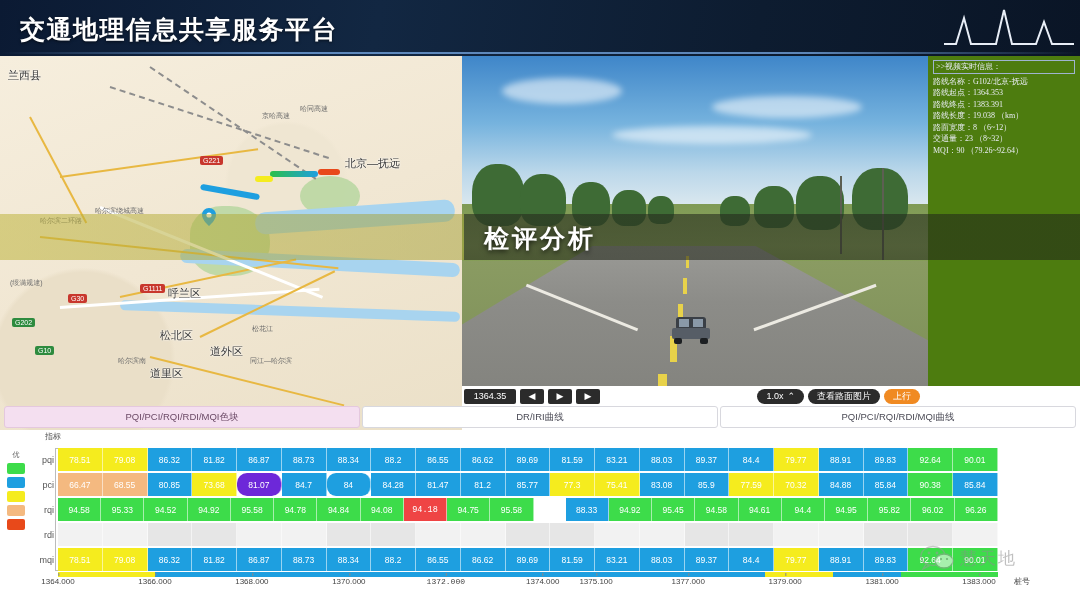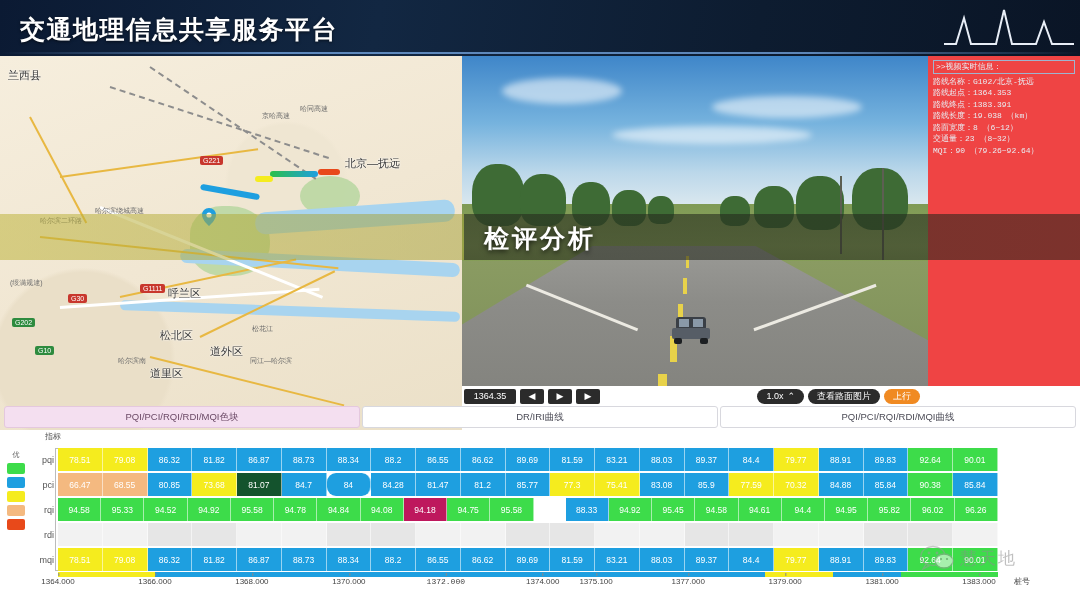--- a/index.html
+++ b/index.html
@@ -88,21 +88,21 @@
     background:linear-gradient(180deg,#9a9a96 0%,#8c8c88 40%,#84847f 100%);
     clip-path: polygon(28% 0%, 63% 0%, 118% 100%, -22% 100%); }
   .vid-lane-c { position:absolute; background:#e8d24a; }
   .vid-lane-w { position:absolute; background:#eceae2; }
   .vid-car { position:absolute; left:208px; top:257px; width:42px; height:32px; }
   .vid-pole { position:absolute; width:2px; background:#5d5f52; }
 
   
   .infopanel {
     position:absolute; left:928px; top:56px; width:152px; height:330px;
-    background:#ef4444; color:#e8ecf2; font-family:Liberation Mono, monospace;
+    background:#4d7c0f; color:#e8ecf2; font-family:Liberation Serif, serif;
     font-size:8px; line-height:11.5px; padding:4px 5px 0 5px; overflow:hidden;
   }
   .infopanel .hdr { border:1px solid #9fb4cf; padding:0 2px; margin-bottom:2px;
     font-size:8px; white-space:nowrap; }
   .infopanel .line { white-space:nowrap; }
 
   
   .ctrlbar {
     position:absolute; left:462px; top:386px; width:466px; height:20px;
     background:#ffffff; display:flex; align-items:center; gap:4px; padding-left:2px;
@@ -364,21 +364,21 @@
         <div class="cell" style="background: rgb(30, 159, 224); width: 4.7619%;">89.83</div>
         <div class="cell" style="background: rgb(61, 220, 74); width: 4.7619%;">92.64</div>
         <div class="cell" style="background: rgb(61, 220, 74); width: 4.7619%;">90.01</div>
       </div>
       <div class="row">
         <div class="row-label">pci</div>
         <div class="cell" style="background: rgb(244, 185, 128); width: 4.7619%;">66.47</div>
         <div class="cell" style="background: rgb(244, 185, 128); width: 4.7619%;">68.55</div>
         <div class="cell" style="background: rgb(30, 159, 224); width: 4.7619%;">80.85</div>
         <div class="cell" style="background: rgb(245, 236, 30); width: 4.7619%;">73.68</div>
-        <div class="cell" style="background: #14532d; width: 4.7619%;">81.07</div>
+        <div class="cell" style="background: #6d28d9; width: 4.7619%; border-radius: 10px;">81.07</div>
         <div class="cell" style="background: rgb(30, 159, 224); width: 4.7619%;">84.7</div>
         <div class="cell" style="background: rgb(30, 159, 224); width: 4.7619%; border-radius: 9px;">84</div>
         <div class="cell" style="background: rgb(30, 159, 224); width: 4.7619%;">84.28</div>
         <div class="cell" style="background: rgb(30, 159, 224); width: 4.7619%;">81.47</div>
         <div class="cell" style="background: rgb(30, 159, 224); width: 4.7619%;">81.2</div>
         <div class="cell" style="background: rgb(30, 159, 224); width: 4.7619%;">85.77</div>
         <div class="cell" style="background: rgb(245, 236, 30); width: 4.7619%;">77.3</div>
         <div class="cell" style="background: rgb(245, 236, 30); width: 4.7619%;">75.41</div>
         <div class="cell" style="background: rgb(30, 159, 224); width: 4.7619%;">83.08</div>
         <div class="cell" style="background: rgb(30, 159, 224); width: 4.7619%;">85.9</div>
@@ -392,21 +392,21 @@
       <div class="row">
         <div class="row-label">rqi</div>
         <div class="cell" style="background: rgb(61, 220, 74); width: 4.7619%;">94.58</div>
         <div class="cell" style="background: rgb(61, 220, 74); width: 4.7619%;">95.33</div>
         <div class="cell" style="background: rgb(61, 220, 74); width: 4.7619%;">94.52</div>
         <div class="cell" style="background: rgb(61, 220, 74); width: 4.7619%;">94.92</div>
         <div class="cell" style="background: rgb(61, 220, 74); width: 4.7619%;">95.58</div>
         <div class="cell" style="background: rgb(61, 220, 74); width: 4.7619%;">94.78</div>
         <div class="cell" style="background: rgb(61, 220, 74); width: 4.7619%;">94.84</div>
         <div class="cell" style="background: rgb(61, 220, 74); width: 4.7619%;">94.08</div>
-        <div class="cell" style="background: #be185d; width: 4.7619%;">94.18</div>
+        <div class="cell" style="background: #ef4444; width: 4.7619%; font-family: Liberation Mono, monospace;">94.18</div>
         <div class="cell" style="background: rgb(61, 220, 74); width: 4.7619%;">94.75</div>
         <div class="cell" style="background: rgb(61, 220, 74); width: 4.7619%;">95.58</div>
         <div class="cell" style="background: rgb(30, 159, 224); width: 4.7619%; margin-left: 32px;">88.33</div>
         <div class="cell" style="background: rgb(61, 220, 74); width: 4.7619%;">94.92</div>
         <div class="cell" style="background: rgb(61, 220, 74); width: 4.7619%;">95.45</div>
         <div class="cell" style="background: rgb(61, 220, 74); width: 4.7619%;">94.58</div>
         <div class="cell" style="background: rgb(61, 220, 74); width: 4.7619%;">94.61</div>
         <div class="cell" style="background: rgb(61, 220, 74); width: 4.7619%;">94.4</div>
         <div class="cell" style="background: rgb(61, 220, 74); width: 4.7619%;">94.95</div>
         <div class="cell" style="background: rgb(61, 220, 74); width: 4.7619%;">95.82</div>

